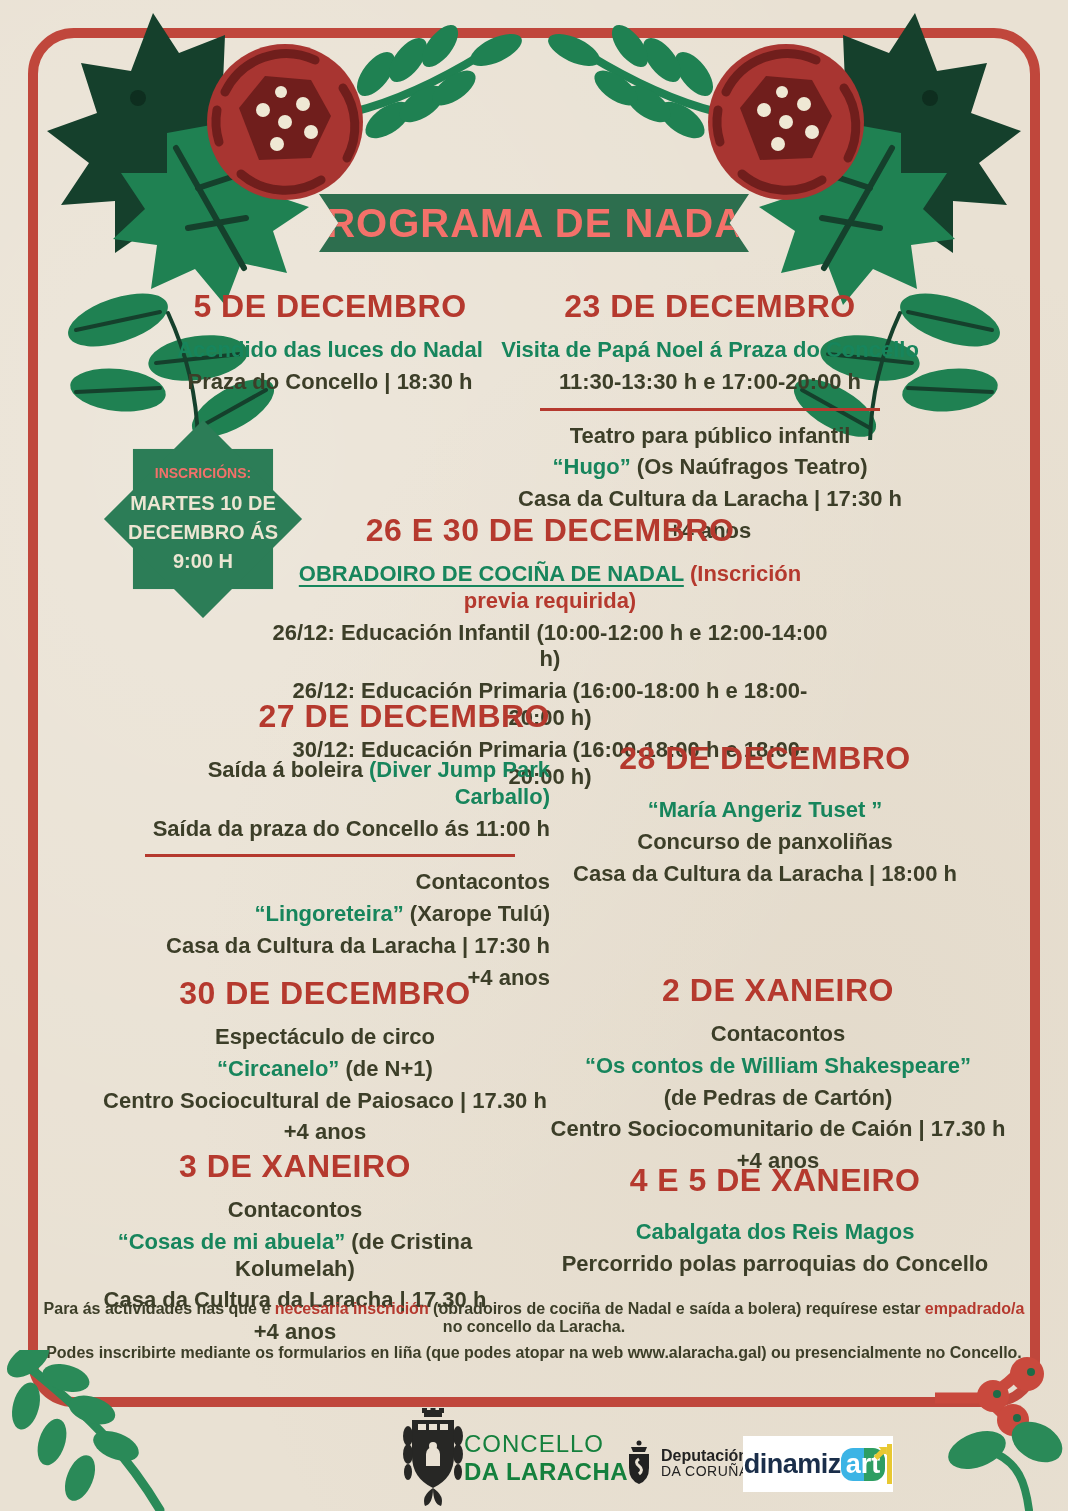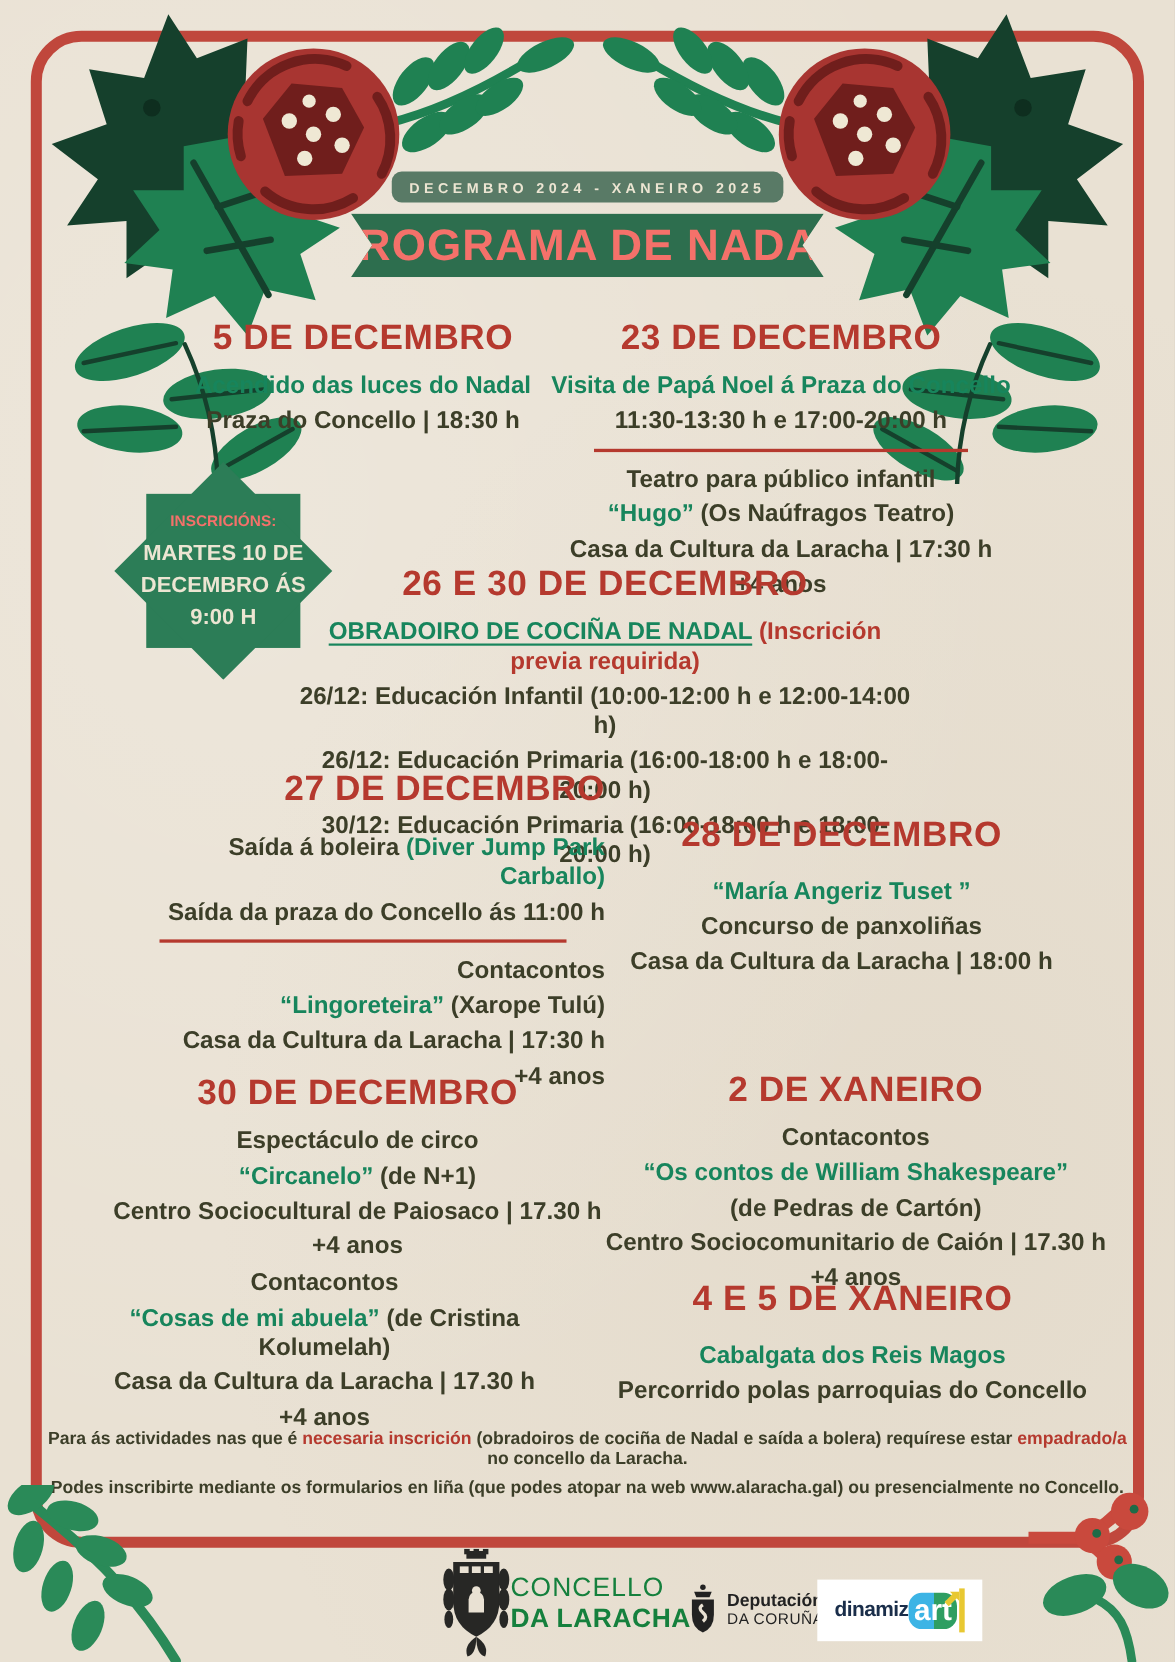--- a/index.html
+++ b/index.html
@@ -59,21 +59,21 @@
   .logo-concello{position:absolute;left:402px;top:0;display:flex;align-items:center;}
   .logo-concello .txt{color:#15803d;line-height:1.15;text-align:left;}
   .logo-concello .l1{font-size:24px;font-weight:normal;letter-spacing:1px;}
   .logo-concello .l2{font-size:24px;font-weight:bold;letter-spacing:.5px;}
   .logo-dep{position:absolute;left:625px;top:32px;display:flex;align-items:center;}
   .logo-dep .txt{margin-left:8px;color:#222;line-height:1.1;text-align:left;}
   .logo-dep .l1{font-size:16px;font-weight:bold;}
   .logo-dep .l2{font-size:14px;font-weight:normal;letter-spacing:.5px;}
   .logo-dnz{position:absolute;left:743px;top:28px;width:150px;height:56px;background:#fff;
     display:flex;align-items:center;justify-content:center;}
-  .logo-dnz .dn{color:#1a2e4a;font-size:19px;font-weight:bold;letter-spacing:-.5px;}
+  .logo-dnz .dn{color:#1a2e4a;font-size:27px;font-weight:bold;letter-spacing:-.5px;}
   .logo-dnz .art{color:#fff;font-size:27px;font-weight:bold;padding:1px 5px;
     background:linear-gradient(90deg,#3cb4e5 0 52%,#2e9e62 52% 100%);position:relative;border-radius:12px;}
   .logo-dnz .art .arrow{position:absolute;right:-4px;top:-8px;color:#e8c832;font-size:20px;}
   .logo-dnz .ybar{width:5px;height:40px;background:#e8c832;margin-left:2px;}
 </style>
 </head>
 <body>
 
 <div class="poster">
   <div class="paper-tint"></div>
@@ -137,21 +137,20 @@
       </g>
     </defs>
     <use href="#cluster" transform="translate(48,58)"></use>
     <use href="#cluster" transform="translate(1020,58) scale(-1,1)"></use>
     <use href="#sprig" transform="translate(358,12)"></use>
     <use href="#sprig" transform="translate(712,12) scale(-1,1)"></use>
     <use href="#flower" transform="translate(285,122)"></use>
     <use href="#flower" transform="translate(786,122)"></use>
   </svg>
 
-  <div class="date-pill">DECEMBRO 2024 - XANEIRO 2025</div>
   <div class="ribbon">
     <span class="title">PROGRAMA DE NADAL</span>
   </div>
 
   <div class="sec" style="left:140px;top:288px;width:380px;">
     <h3 class="t">5 DE DECEMBRO</h3>
     <p class="ln grn">Acendido das luces do Nadal</p>
     <p class="ln">Praza do Concello | 18:30 h</p>
   </div>
 
@@ -218,20 +217,21 @@
   <div class="sec" style="left:548px;top:972px;width:460px;">
     <h3 class="t">2 DE XANEIRO</h3>
     <p class="ln">Contacontos</p>
     <p class="ln grn">“Os contos de William Shakespeare”</p>
     <p class="ln">(de Pedras de Cartón)</p>
     <p class="ln">Centro Sociocomunitario de Caión | 17.30 h</p>
     <p class="ln">+4 anos</p>
   </div>
 
   <div class="sec" style="left:55px;top:1148px;width:480px;">
+    <h3 class="t">3 DE XANEIRO</h3>
     <p class="ln">Contacontos</p>
     <p class="ln"><span class="grn">“Cosas de mi abuela”</span><span> (de Cristina Kolumelah)</span></p>
     <p class="ln">Casa da Cultura da Laracha | 17.30 h</p>
     <p class="ln">+4 anos</p>
   </div>
 
   <div class="sec" style="left:545px;top:1162px;width:460px;">
     <h3 class="t" style="margin-bottom:20px;">4 E 5 DE XANEIRO</h3>
     <p class="ln grn">Cabalgata dos Reis Magos</p>
     <p class="ln">Percorrido polas parroquias do Concello</p>

